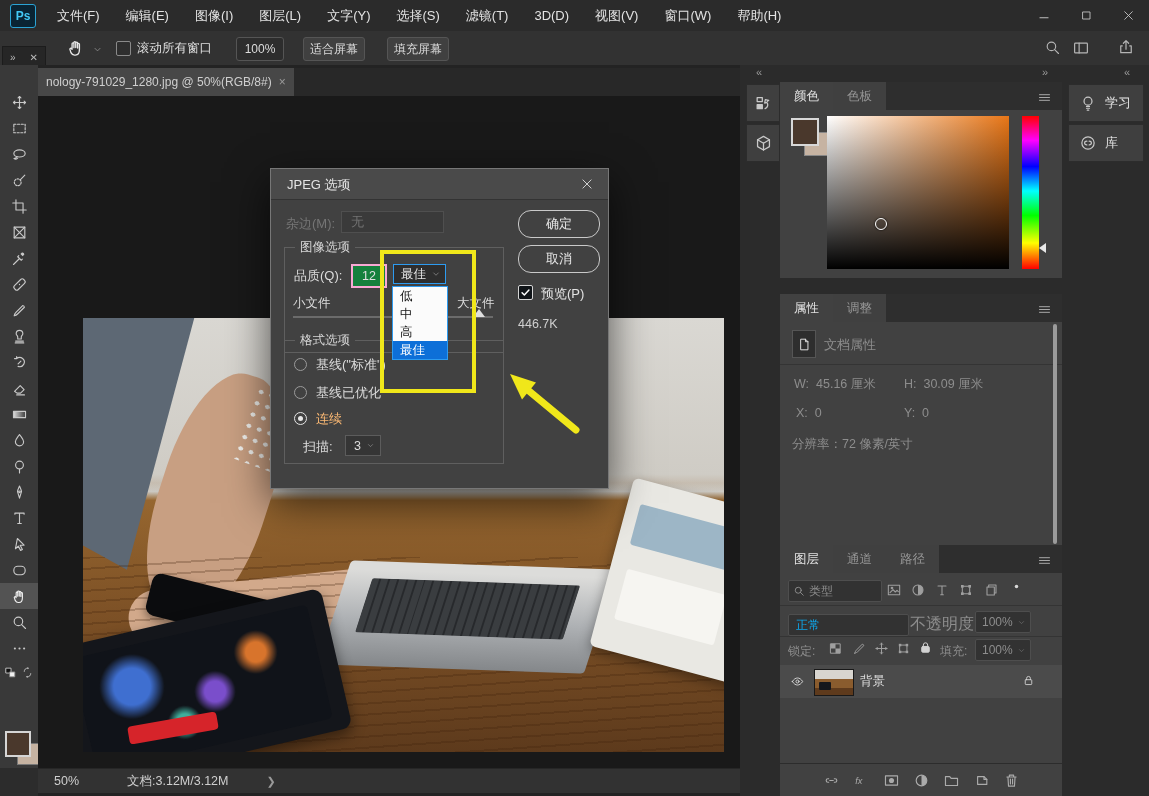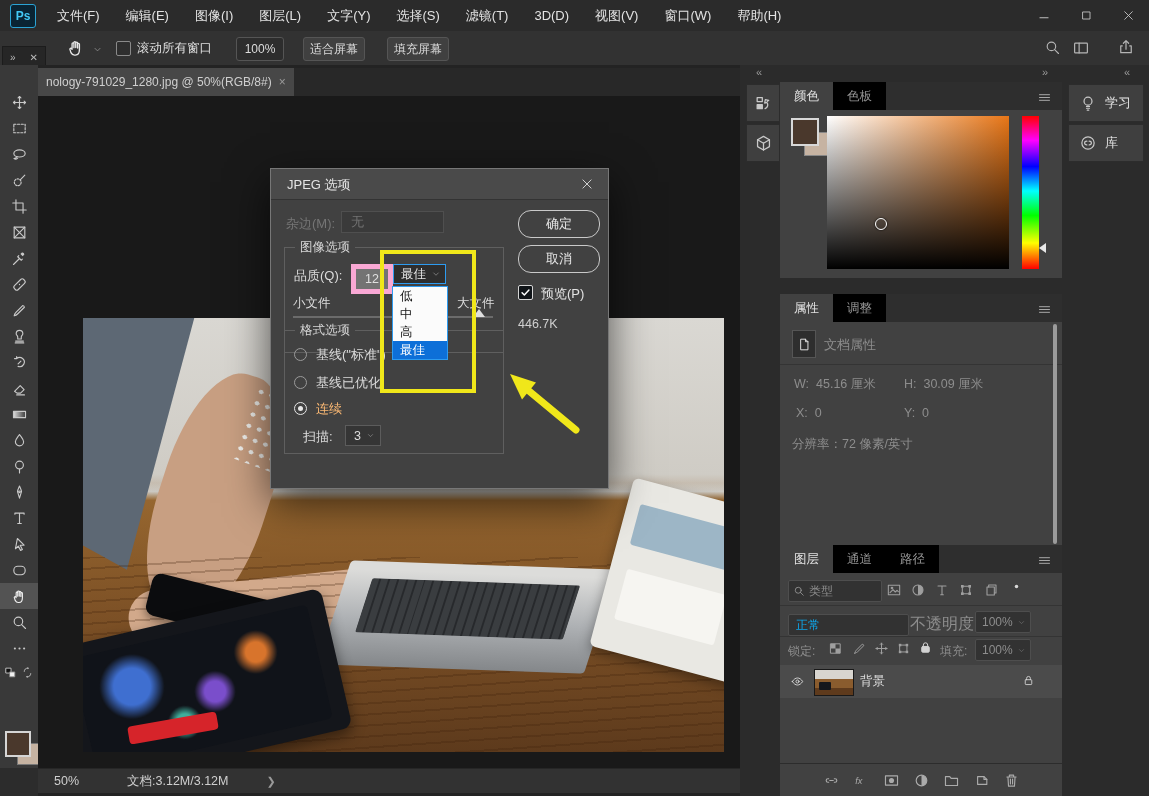--- a/index.html
+++ b/index.html
@@ -16,21 +16,21 @@
   
   #optionsbar{left:0;top:31px;width:1149px;height:34px;background:#323232;border-bottom:1px solid #252525;}
   .opt-btn{position:absolute;top:6px;height:22px;background:#404040;border:1px solid #555;border-radius:3px;color:#dcdcdc;font-size:12px;display:flex;align-items:center;justify-content:center;}
   
   #toolbar{left:0;top:65px;width:38px;height:703px;background:#393939;border-right:1px solid #2a2a2a;}
   .tool{position:relative;width:38px;height:26px;display:flex;align-items:center;justify-content:center;color:#cfcfcf;}
   .tool .icon{width:17px;height:17px;}
   .tool.active{background:#535353;}
   
   .tabbar{position:absolute;height:28px;background:#2e2e2e;display:flex;align-items:flex-end;}
-  .tab{height:28px;padding:0 14px;display:flex;align-items:center;font-size:12.5px;color:#979797;background:#000000;}
+  .tab{height:28px;padding:0 14px;display:flex;align-items:center;font-size:12.5px;color:#979797;background:#404040;}
   .tab.active{background:#414141;color:#e2e2e2;margin-top:24px;}
   .panel-body{position:absolute;background:#414141;}
   .gray{color:#8d8d8d;}
   .fieldbox{background:#323232;border:1px solid #4e4e4e;border-radius:2px;color:#8d8d8d;font-size:12px;display:flex;align-items:center;}
   .side-tile{position:absolute;left:746px;width:32px;height:36px;background:#3f3f3f;border:1px solid #2c2c2c;display:flex;align-items:center;justify-content:center;}
   .rail-tile{position:absolute;left:1068px;width:76px;height:38px;background:#3f3f3f;border:1px solid #2c2c2c;display:flex;align-items:center;gap:8px;padding-left:10px;color:#e0e0e0;font-size:13px;box-sizing:border-box;}
   
   #dialog{left:270px;top:168px;width:337px;height:319px;background:#414141;border:1px solid #777;box-shadow:0 14px 40px rgba(0,0,0,.65);}
   #dlg-title{position:absolute;left:0;top:0;width:100%;height:30px;background:#4a4a4a;border-bottom:1px solid #333;}
   .grp{position:absolute;border:1px solid #5f5f5f;text-decoration:underline;}
@@ -693,21 +693,21 @@
             <path d="M4.5 12.5l5 5 10-11" stroke-width="3.2"></path>
           </svg>
         </span>
       </span>
     <span class="abs" style="left:270px;top:116px;color:#e2e2e2;font-size:13px">预览(P)</span>
     <span class="abs" style="left:247px;top:148px;color:#d0d0d0;font-size:12.5px">446.7K</span>
 
     <div class="grp" style="left:13px;top:78px;width:218px;height:104px">
       <span class="grp-label">图像选项</span>
       <span class="abs" style="left:9px;top:19px;color:#dcdcdc;font-size:13px">品质(Q):</span>
-      <div class="abs" style="left:66px;top:16px;width:32px;height:20px;background:#737373;border:5px solid #f9a8d4;color:#e0e0e0;font-size:12.5px;display:flex;align-items:center;justify-content:center">
+      <div class="abs" style="left:66px;top:16px;width:32px;height:20px;background:#15803d;border:2px solid #f9a8d4;color:#e0e0e0;font-size:12.5px;display:flex;align-items:center;justify-content:center">
           <span>12</span>
         </div>
       <div class="abs" style="left:108px;top:16px;width:53px;height:20px;background:#2e2e2e;border:1px solid #2d9bf0;color:#e8e8e8;font-size:12.5px;display:flex;align-items:center;box-sizing:border-box;padding-left:7px">
         <span>最佳</span>
         <span class="icon" style="width:10px;height:10px;margin-left:5px;color:#9a9a9a">
             <svg viewBox="0 0 24 24" fill="none" stroke="currentColor" stroke-width="1.6" stroke-linecap="round" stroke-linejoin="round">
               <path d="M6.5 9.5l5.5 5.5 5.5-5.5"></path>
             </svg>
           </span>
       </div>
@@ -717,21 +717,21 @@
       <span class="abs" style="left:188px;top:61px;width:0;height:0;border-left:6px solid transparent;border-right:6px solid transparent;border-bottom:8px solid #dedede"></span>
     </div>
 
     <div class="abs" style="left:121px;top:117px;width:54px;background:#fbfbfb;border:1px solid #2d9bf0;z-index:30">
       <div class="ddl-item">低</div>
       <div class="ddl-item">中</div>
       <div class="ddl-item">高</div>
       <div class="ddl-item sel">最佳</div>
     </div>
 
-    <div class="grp" style="left:13px;top:161px;width:218px;height:122px">
+    <div class="grp" style="left:13px;top:171px;width:218px;height:122px">
       <span class="grp-label">格式选项</span>
       <span class="radio" style="left:9px;top:17px"></span>
       <span class="abs" style="left:31px;top:15px;color:#dcdcdc;font-size:13px">基线("标准")</span>
       <span class="radio" style="left:9px;top:45px"></span>
       <span class="abs" style="left:31px;top:43px;color:#dcdcdc;font-size:13px">基线已优化</span>
       <span class="radio sel" style="left:9px;top:71px"></span>
       <span class="abs" style="left:31px;top:69px;color:#fdba74;font-size:13px">连续</span>
       <span class="abs" style="left:18px;top:97px;color:#dcdcdc;font-size:13px">扫描:</span>
       <div class="abs" style="left:60px;top:94px;width:36px;height:21px;background:#353535;border:1px solid #5c5c5c;color:#dedede;font-size:12.5px;display:flex;align-items:center;box-sizing:border-box;padding-left:8px">
         <span>3</span>

